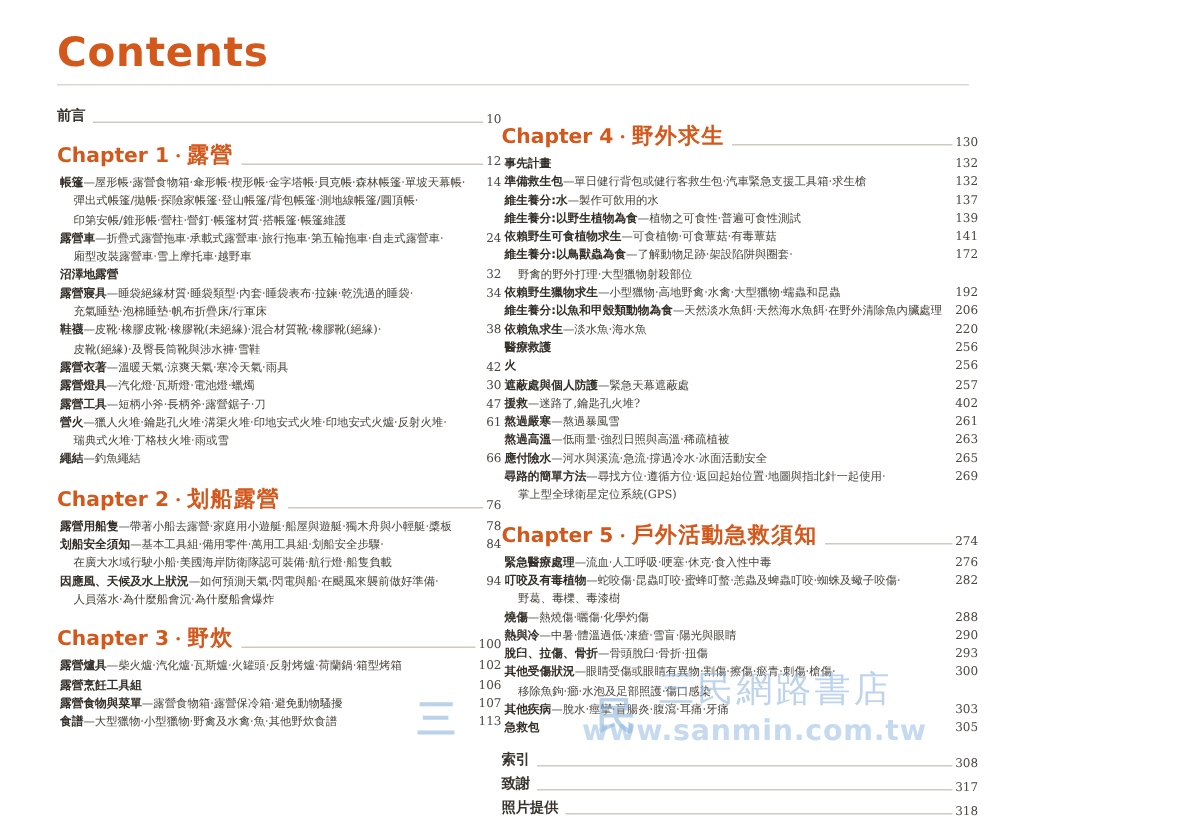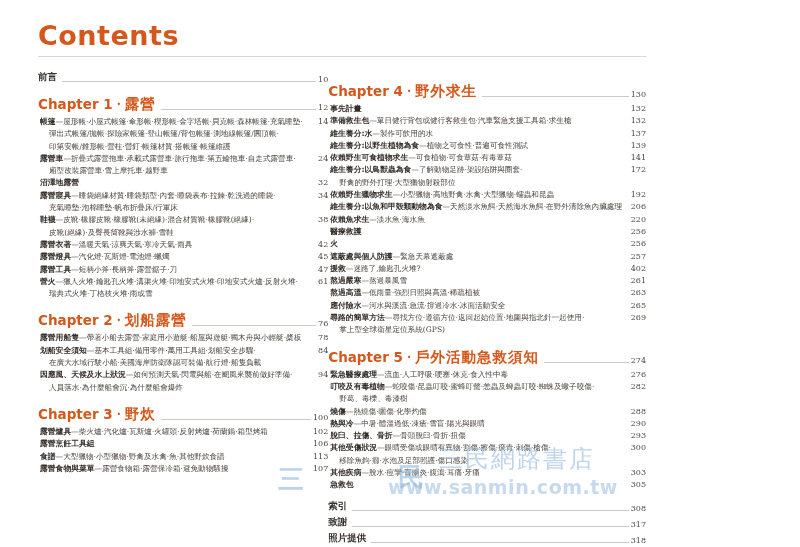--- a/index.html
+++ b/index.html
@@ -86,21 +86,21 @@
     <div class="ch-row">
       <span class="ch-label">Chapter 1</span>
       <span class="ch-dot">·</span>
       <span class="ch-title">露營</span>
       <span class="leader"></span>
       <span class="pg ch-pg">12</span>
     </div>
     <div class="entries">
   <div class="entry">
     <div class="entry-main">
-      <div class="entry-line"><span class="term">帳篷</span><span class="rest">—屋形帳·小屋式帳篷·傘形帳·楔形帳·金字塔帳·貝克帳·森林帳篷·充氣睡墊·</span></div>
+      <div class="entry-line"><span class="term">帳篷</span><span class="rest">—屋形帳·露營食物箱·傘形帳·楔形帳·金字塔帳·貝克帳·森林帳篷·單坡天幕帳·</span></div>
       <div class="cont">彈出式帳篷/拋帳·探險家帳篷·登山帳篷/背包帳篷·測地線帳篷/圓頂帳·
 印第安帳/錐形帳·營柱·營釘·帳篷材質·搭帳篷·帳篷維護</div>
     </div>
     <span class="pg">14</span>
   </div>
 
   <div class="entry">
     <div class="entry-main">
       <div class="entry-line"><span class="term">露營車</span><span class="rest">—折疊式露營拖車·承載式露營車·旅行拖車·第五輪拖車·自走式露營車·</span></div>
       <div class="cont">廂型改裝露營車·雪上摩托車·越野車</div>
@@ -138,40 +138,47 @@
 
     </div>
     <span class="pg">42</span>
   </div>
 
   <div class="entry">
     <div class="entry-main">
       <div class="entry-line"><span class="term">露營燈具</span><span class="rest">—汽化燈·瓦斯燈·電池燈·蠟燭</span></div>
 
     </div>
-    <span class="pg">45</span>
+    <span class="pg">30</span>
   </div>
 
   <div class="entry">
     <div class="entry-main">
       <div class="entry-line"><span class="term">露營工具</span><span class="rest">—短柄小斧·長柄斧·露營鋸子·刀</span></div>
 
     </div>
     <span class="pg">47</span>
   </div>
 
 
   <div class="entry">
     <div class="entry-main">
       <div class="entry-line"><span class="term">營火</span><span class="rest">—獵人火堆·鑰匙孔火堆·溝渠火堆·印地安式火堆·印地安式火爐·反射火堆·</span></div>
       <div class="cont">瑞典式火堆·丁格枝火堆·雨或雪</div>
     </div>
     <span class="pg">61</span>
   </div>
 
+  <div class="entry">
+    <div class="entry-main">
+      <div class="entry-line"><span class="term">繩結</span><span class="rest">—釣魚繩結</span></div>
+
+    </div>
+    <span class="pg">66</span>
+  </div>
 </div>
   </section>
 
   <section class="chapter">
     <div class="ch-row">
       <span class="ch-label">Chapter 2</span>
       <span class="ch-dot">·</span>
       <span class="ch-title">划船露營</span>
       <span class="leader"></span>
       <span class="pg ch-pg">76</span>
@@ -223,32 +230,32 @@
   <div class="entry">
     <div class="entry-main">
       <div class="entry-line"><span class="term">露營烹飪工具組</span></div>
 
     </div>
     <span class="pg">106</span>
   </div>
 
   <div class="entry">
     <div class="entry-main">
+      <div class="entry-line"><span class="term">露營食物與菜單</span><span class="rest">—露營食物箱·露營保冷箱·避免動物騷擾</span></div>
+
+    </div>
+    <span class="pg">107</span>
+  </div>
+
+  <div class="entry">
+    <div class="entry-main">
       <div class="entry-line"><span class="term">食譜</span><span class="rest">—大型獵物·小型獵物·野禽及水禽·魚·其他野炊食譜</span></div>
 
     </div>
     <span class="pg">113</span>
-  </div>
-
-  <div class="entry">
-    <div class="entry-main">
-      <div class="entry-line"><span class="term">露營食物與菜單</span><span class="rest">—露營食物箱·露營保冷箱·避免動物騷擾</span></div>
-
-    </div>
-    <span class="pg">107</span>
   </div>
 </div>
   </section>
 </div>
       </div>
       <div class="col col-right">
         <div id="right-chapters">
   <section class="chapter">
     <div class="ch-row">
       <span class="ch-label">Chapter 4</span>

